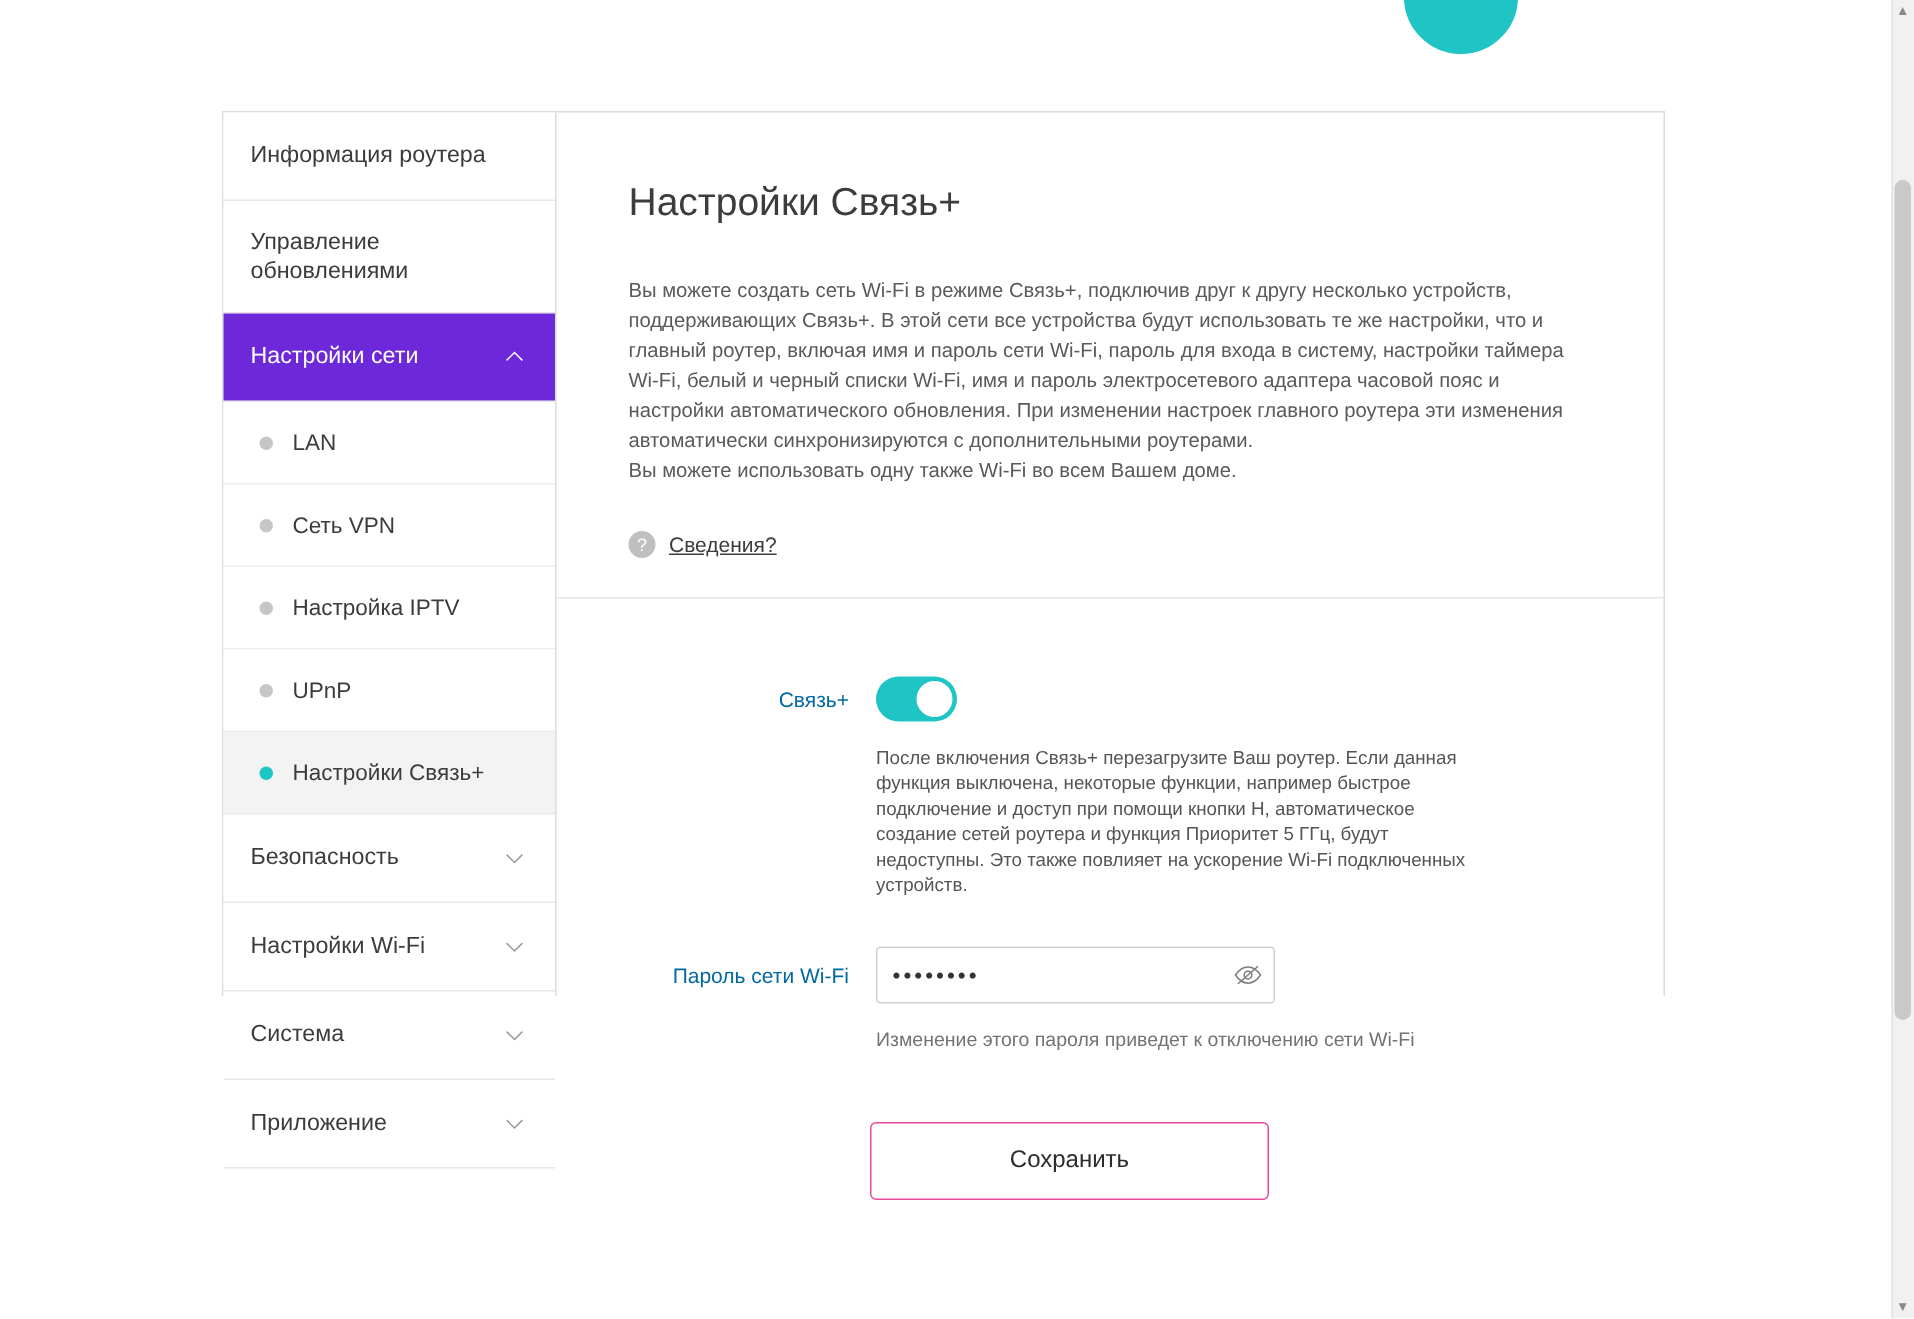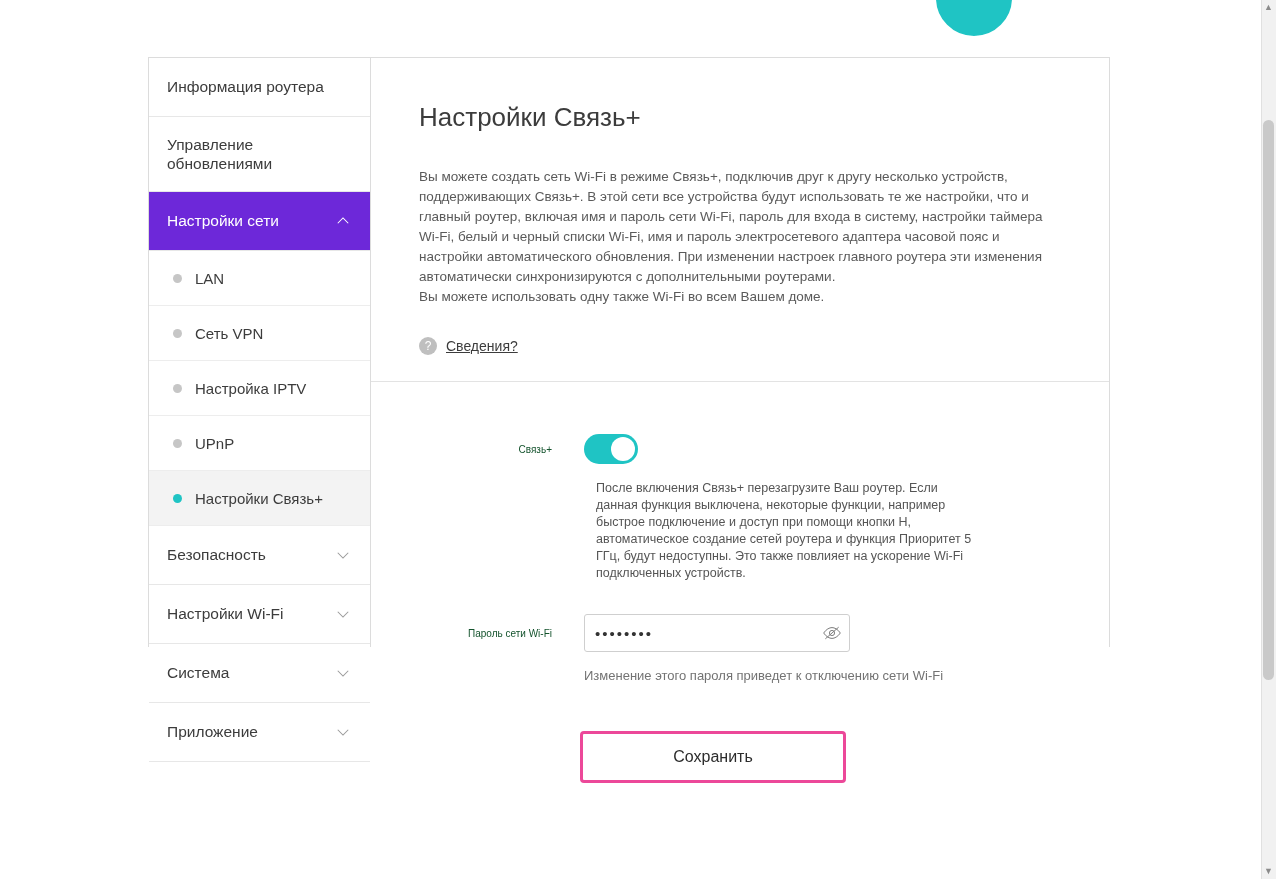--- a/index.html
+++ b/index.html
@@ -59,21 +59,21 @@
     line-height: 11px;
     text-align: center;
   }
   .scroll-arrow.up { top: 2px; }
   .scroll-arrow.down { bottom: 2px; }
 
   
   .card {
     position: absolute;
     left: 148px;
-    top: 57px;
+    top: 74px;
     width: 962px;
     height: 590px;
     border: 1px solid #dcdcdc;
     border-bottom: none;
     box-sizing: border-box;
     background: #ffffff;
     display: flex;
   }
 
   
@@ -186,23 +186,23 @@
   .form-area {
     padding: 52px 0 0 0;
   }
   .form-row {
     display: flex;
     align-items: center;
   }
   .form-label {
     width: 213px;
     text-align: right;
-    padding-right: 32px;
-    font-size: 10px;
-    color: #14532d;
+    padding-right: 18px;
+    font-size: 14px;
+    color: #0369a1;
     box-sizing: border-box;
     flex: none;
   }
   .toggle {
     width: 54px;
     height: 30px;
     border-radius: 15px;
     background: #1fc4c4;
     position: relative;
     cursor: pointer;
@@ -217,21 +217,21 @@
     border-radius: 50%;
     background: #ffffff;
   }
   .hint {
     margin: 16px 0 0 213px;
     font-size: 12.5px;
     line-height: 17px;
     color: #555;
     max-width: 400px;
   }
-  .hint p { margin: 12px; }
+  .hint p { margin: 0; }
 
   .pwd-row {
     margin-top: 32px;
   }
   .pwd-field {
     width: 266px;
     height: 38px;
     border: 1px solid #cfcfcf;
     border-radius: 3px;
     display: flex;
@@ -265,21 +265,21 @@
     margin: 16px 0 0 213px;
     font-size: 13px;
     color: #737373;
   }
   .save-row {
     margin: 48px 0 0 209px;
   }
   .save-btn {
     width: 266px;
     height: 52px;
-    border: 3px solid #ec4899;
+    border: 1px solid #ec4899;
     border-radius: 4px;
     background: #ffffff;
     font-size: 16px;
     color: #2c2c2c;
     cursor: pointer;
     font-family: "Liberation Sans", sans-serif;
   }
 </style>
 </head>
 <body>

